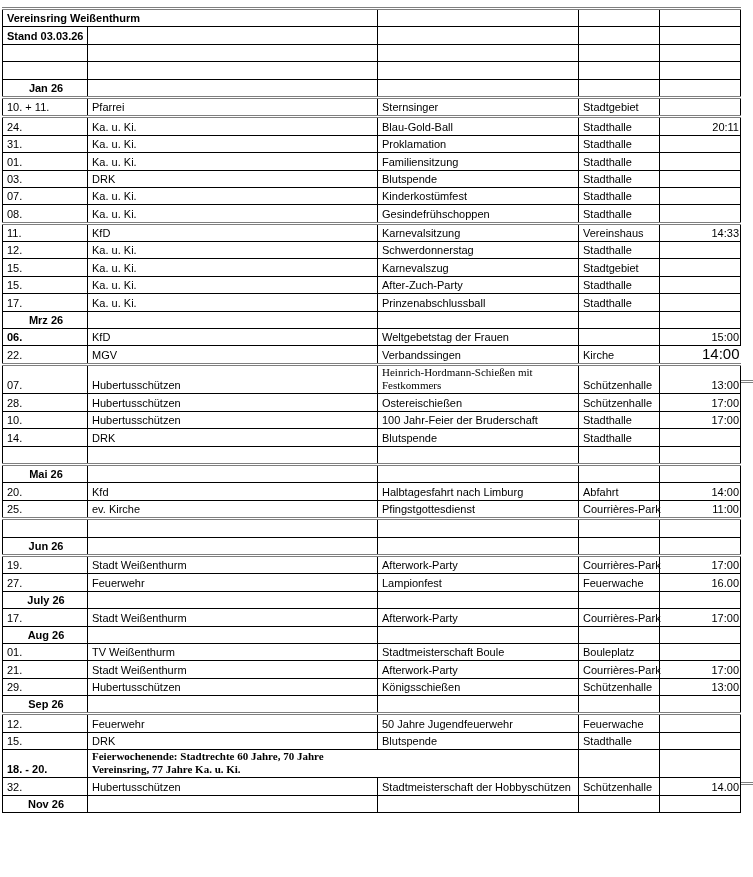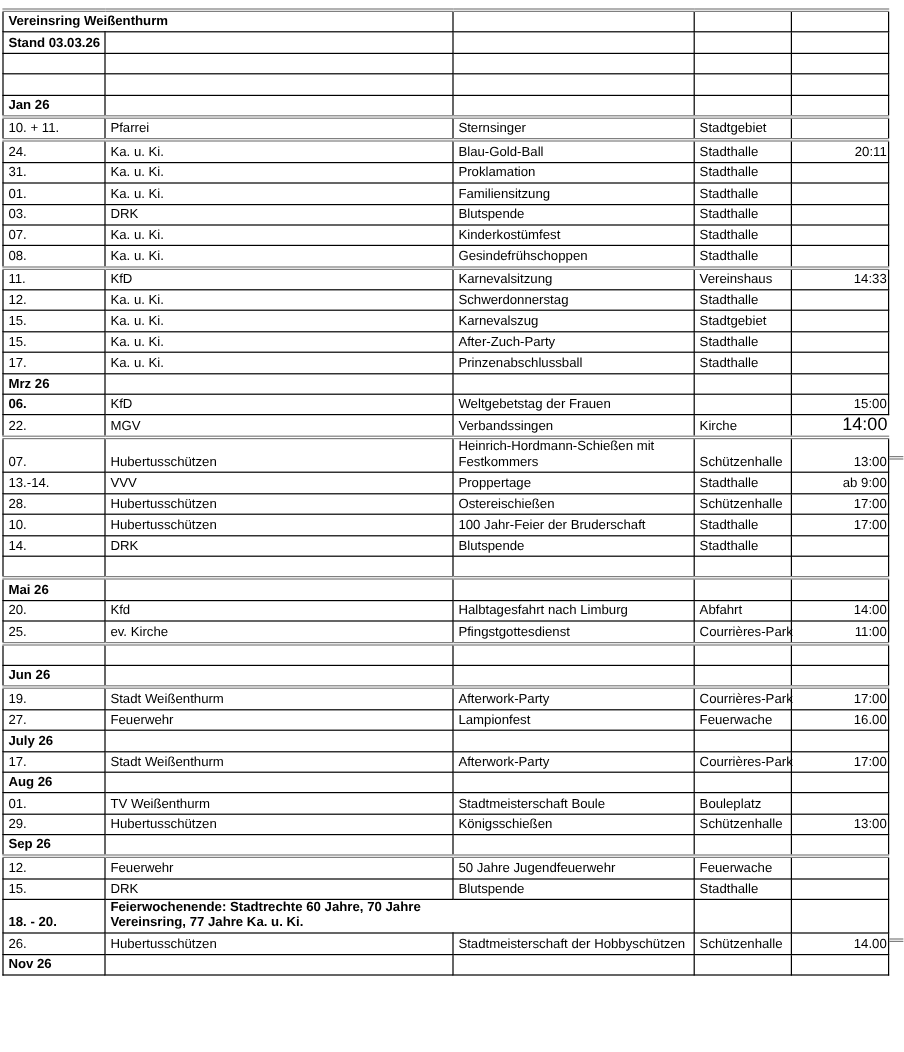--- a/index.html
+++ b/index.html
@@ -13,25 +13,25 @@
   }
   td{
     border:1px solid #000;
     height:15.4px;line-height:13px;
     vertical-align:bottom;
     padding:0 2px 1px 4px;
     white-space:nowrap;overflow:visible;
   }
   tr{height:15.4px;}
   td.b{font-weight:bold;}
-  td.month{font-weight:bold;text-align:left;padding-right:2px;}
+  td.month{font-weight:bold;text-align:center;padding-right:2px;}
   td.time{text-align:right;padding:0 1px 1px 1px;}
   td.big-time{font-size:15px;line-height:16px;}
   td.no-border{border:none;}
-  td.wrap{white-space:normal;}
+  td.wrap{white-space:normal;font-family:Liberation Serif, serif;}
   .w290{max-width:288px;white-space:normal;}
   tr.thick-top td{border-top:3px double #7f7f7f;}
   .page-rule{
     position:absolute;left:741px;width:12px;height:0;
     border-top:3px double #7f7f7f;
   }
 </style>
 </head>
 <body>
 
@@ -184,27 +184,20 @@
         <td class="time big-time no-border">14:00</td>
       </tr>
       <tr class="thick-top rule-extend">
         <td>07.</td>
         <td>Hubertusschützen</td>
         <td class="wrap">Heinrich-Hordmann-Schießen mit Festkommers</td>
         <td>Schützenhalle</td>
         <td class="time">13:00</td>
       </tr>
       <tr>
-        <td>13.-14.</td>
-        <td>VVV</td>
-        <td>Proppertage</td>
-        <td>Stadthalle</td>
-        <td class="time">ab 9:00</td>
-      </tr>
-      <tr>
         <td>28.</td>
         <td>Hubertusschützen</td>
         <td>Ostereischießen</td>
         <td>Schützenhalle</td>
         <td class="time">17:00</td>
       </tr>
       <tr>
         <td>10.</td>
         <td>Hubertusschützen</td>
         <td>100 Jahr-Feier der Bruderschaft</td>
@@ -296,20 +289,27 @@
         <td class="time"></td>
       </tr>
       <tr>
         <td>01.</td>
         <td>TV Weißenthurm</td>
         <td>Stadtmeisterschaft Boule</td>
         <td>Bouleplatz</td>
         <td class="time"></td>
       </tr>
       <tr>
+        <td>21.</td>
+        <td>Stadt Weißenthurm</td>
+        <td>Afterwork-Party</td>
+        <td>Courrières-Park</td>
+        <td class="time">17:00</td>
+      </tr>
+      <tr>
         <td>29.</td>
         <td>Hubertusschützen</td>
         <td>Königsschießen</td>
         <td>Schützenhalle</td>
         <td class="time">13:00</td>
       </tr>
       <tr>
         <td class="month">Sep 26</td>
         <td></td>
         <td></td>
@@ -332,21 +332,21 @@
       </tr>
       <tr>
         <td class="b">18. - 20.</td>
         <td class="b wrap" colspan="2">
           <div class="w290">Feierwochenende: Stadtrechte 60 Jahre, 70 Jahre Vereinsring, 77 Jahre Ka. u. Ki.</div>
         </td>
         <td></td>
         <td class="time"></td>
       </tr>
       <tr>
-        <td>26.</td>
+        <td>32.</td>
         <td>Hubertusschützen</td>
         <td>Stadtmeisterschaft der Hobbyschützen</td>
         <td>Schützenhalle</td>
         <td class="time">14.00</td>
       </tr>
       <tr>
         <td class="month">Nov 26</td>
         <td></td>
         <td></td>
         <td></td>

